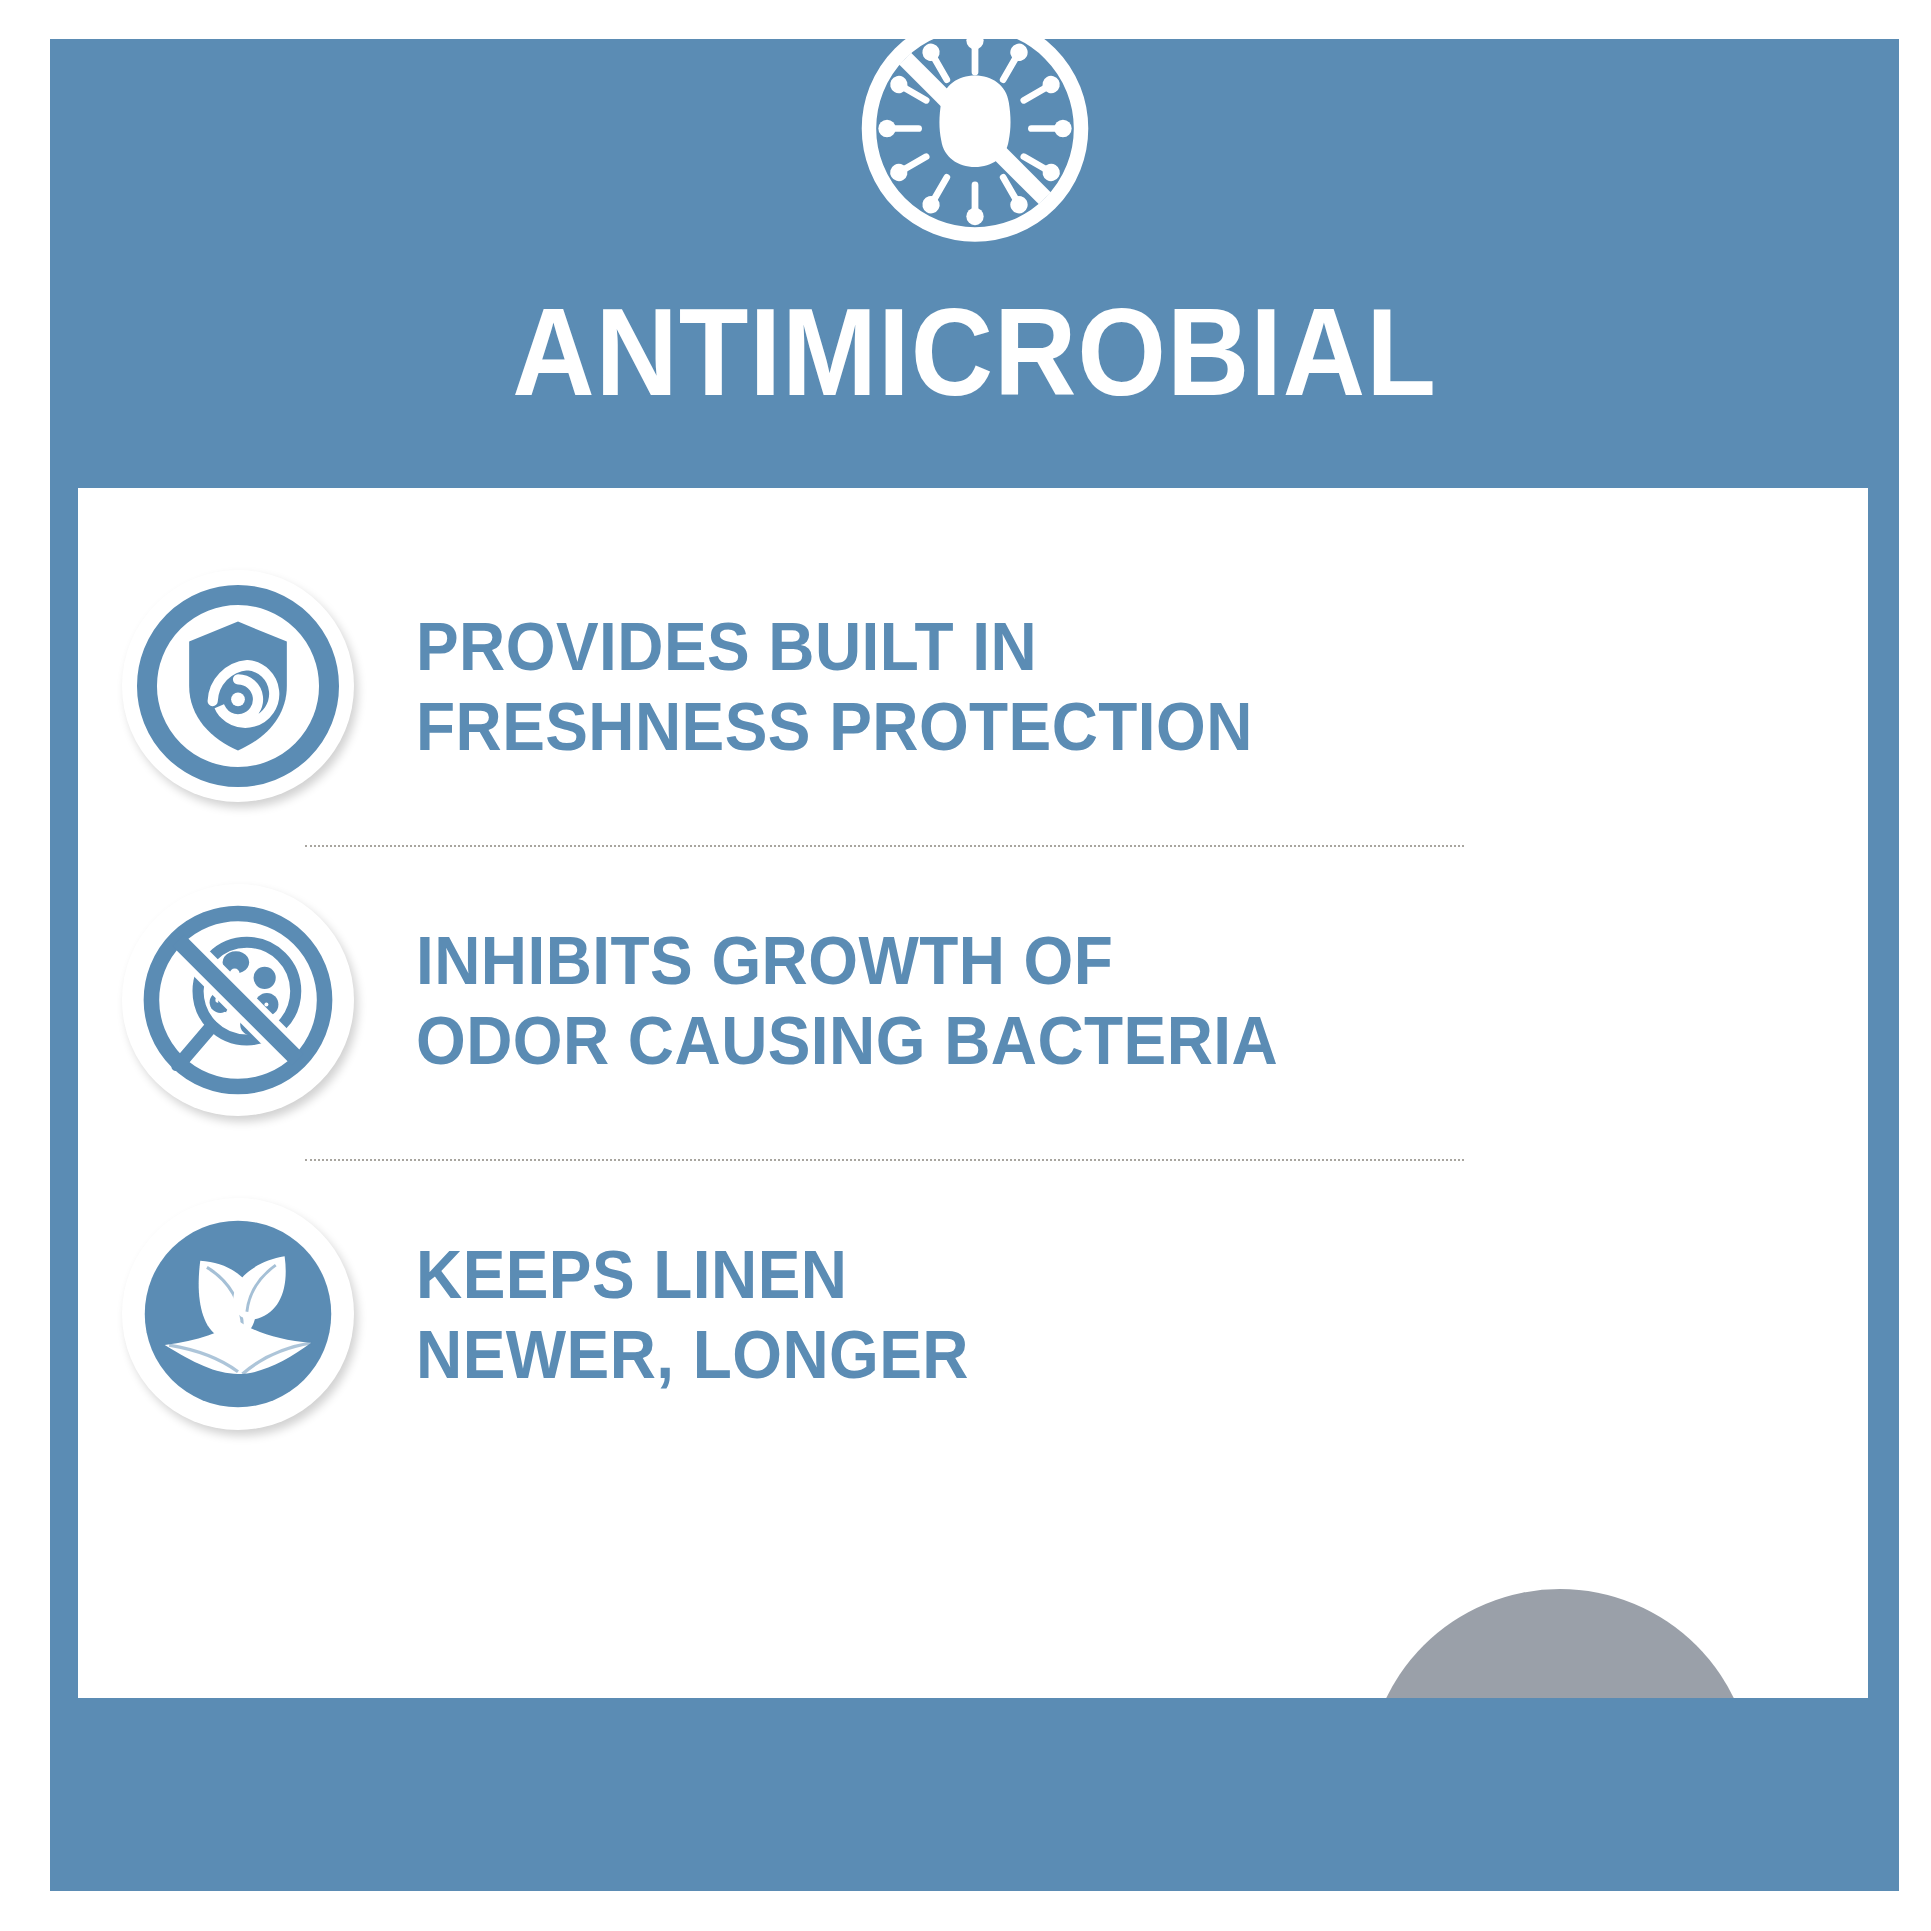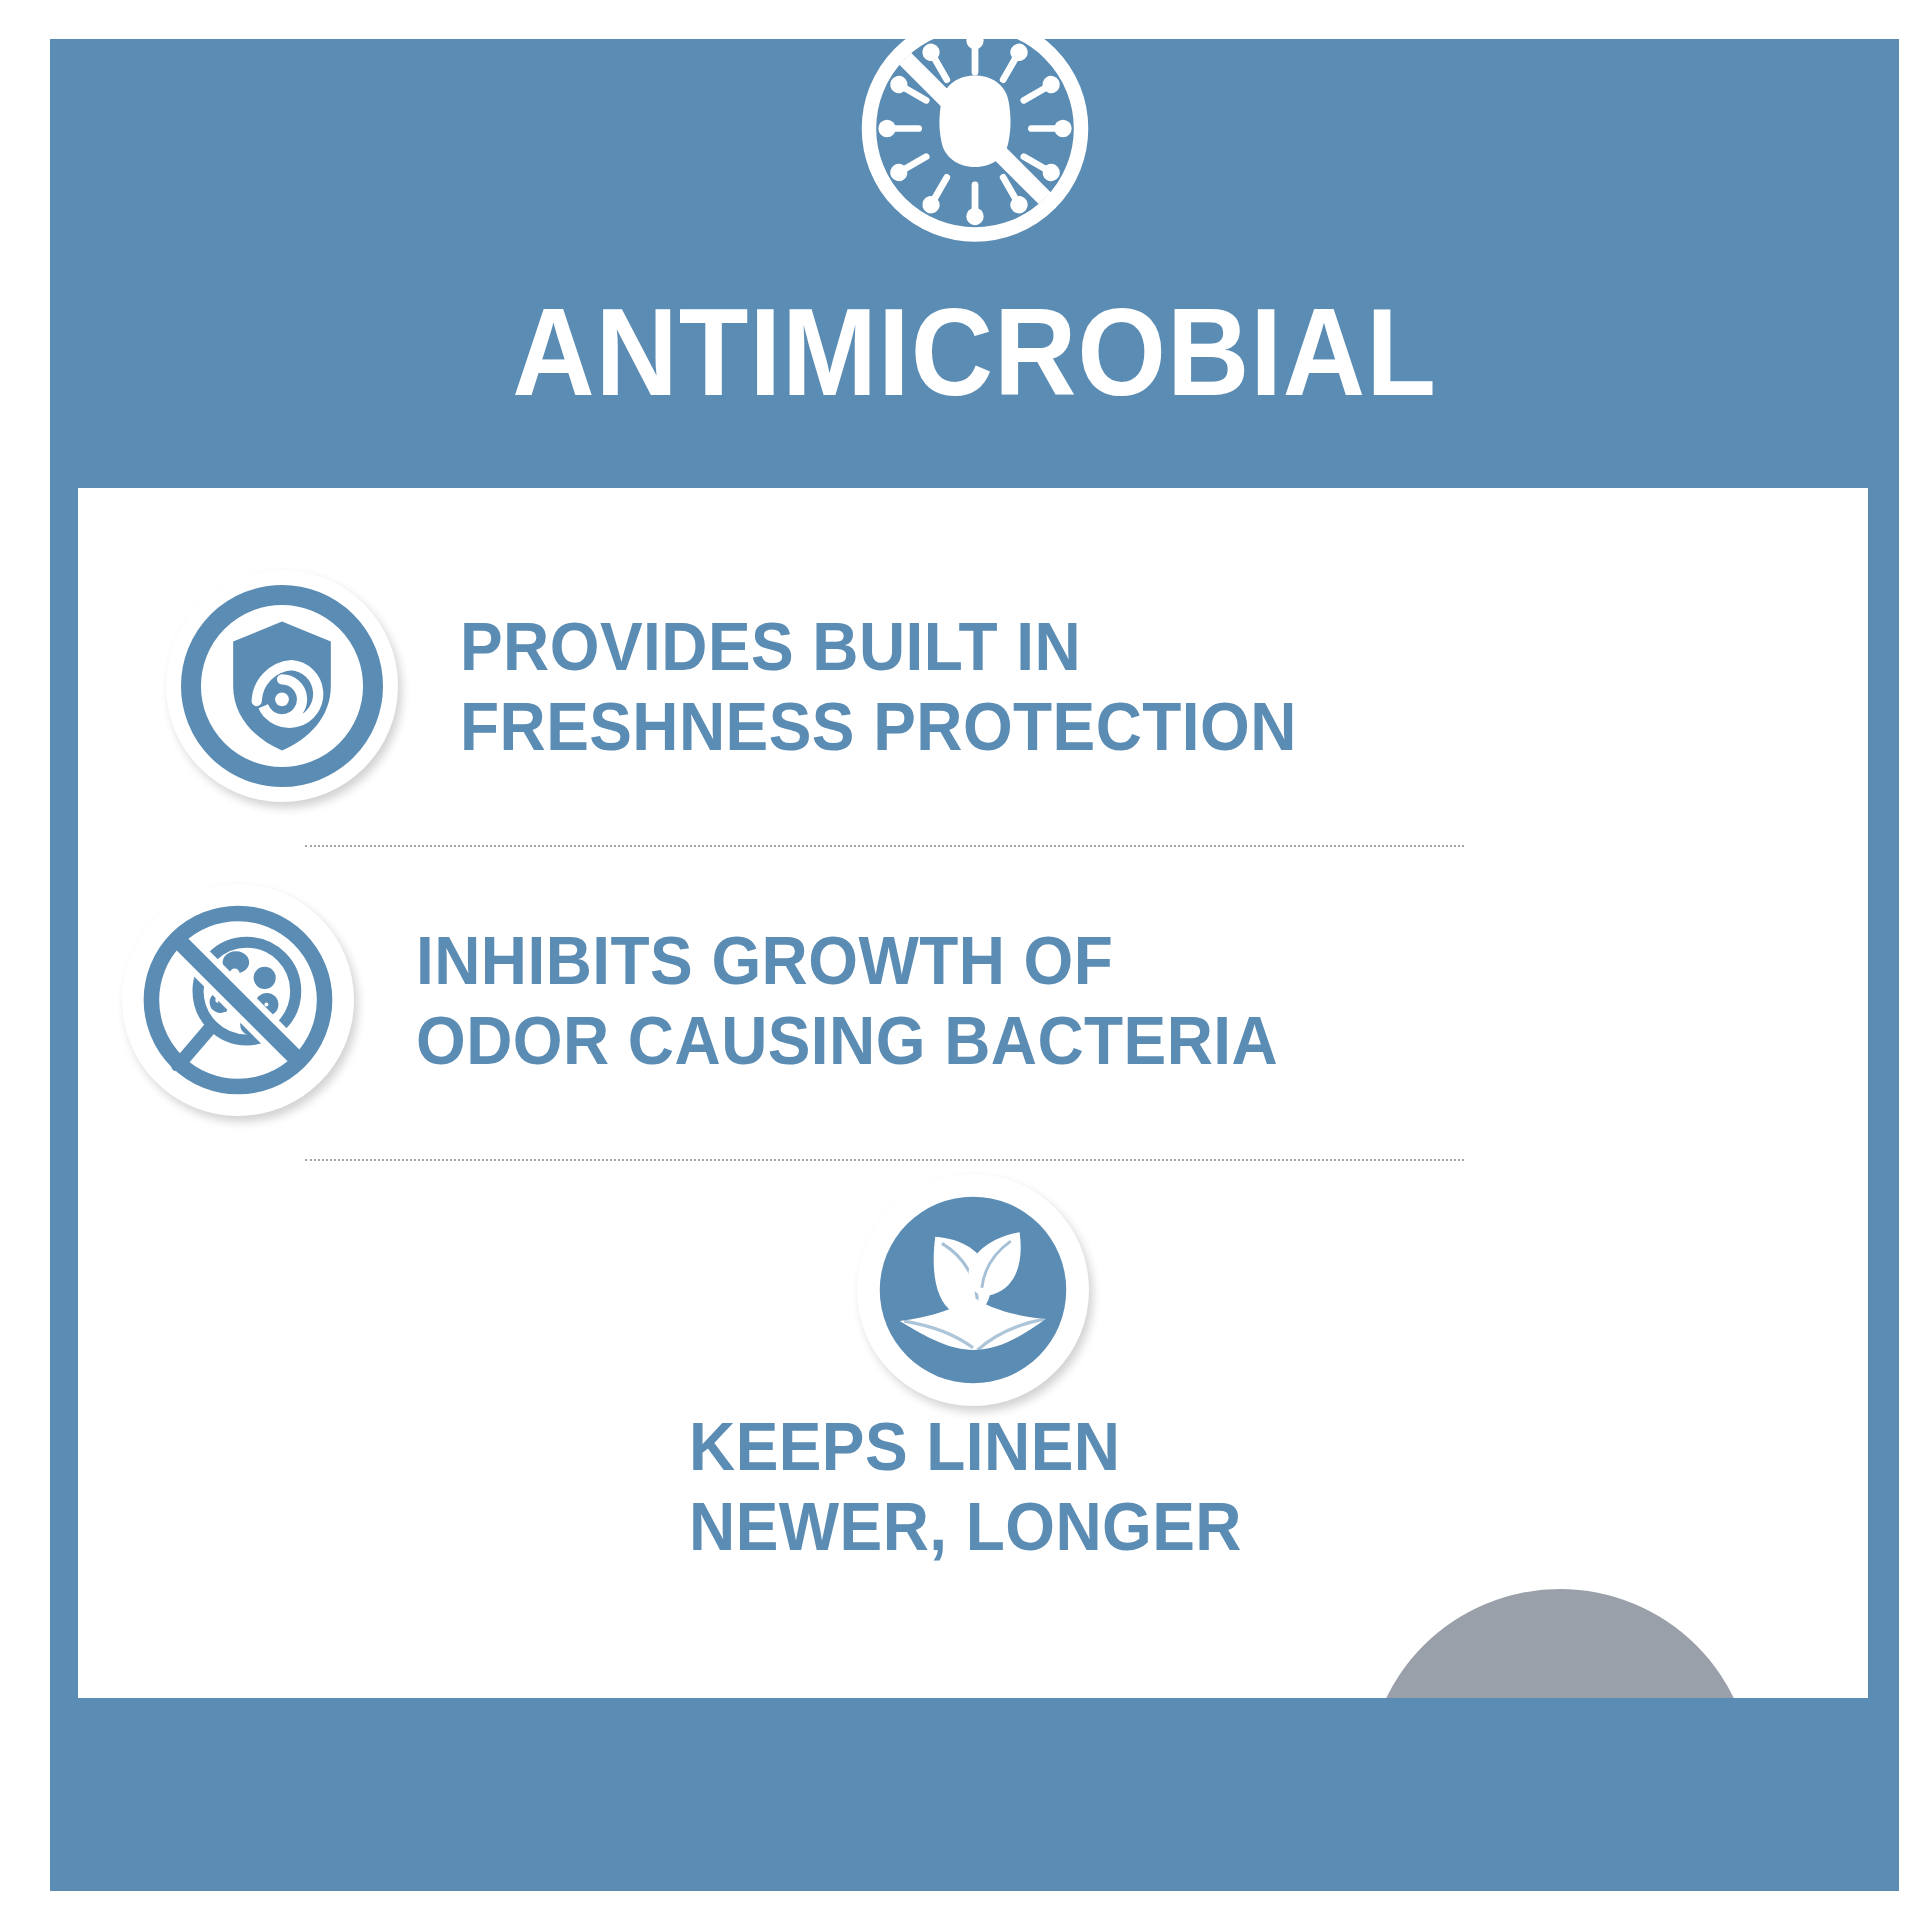--- a/index.html
+++ b/index.html
@@ -86,23 +86,23 @@
   }
 
   .feature-row {
     position: absolute;
     left: 0;
     width: 100%;
     height: 280px;
     display: flex;
     align-items: center;
   }
-  .feature-row.r1 { top: 58px; padding-left: 44px; }
+  .feature-row.r1 { top: 58px; }
   .feature-row.r2 { top: 372px; }
-  .feature-row.r3 { top: 686px; flex-direction: column; }
+  .feature-row.r3 { top: 686px; }
 
   .icon-cell {
     position: relative;
     width: 319px;
     min-width: 319px;
     height: 280px;
     display: flex;
     align-items: center;
     justify-content: center;
   }

